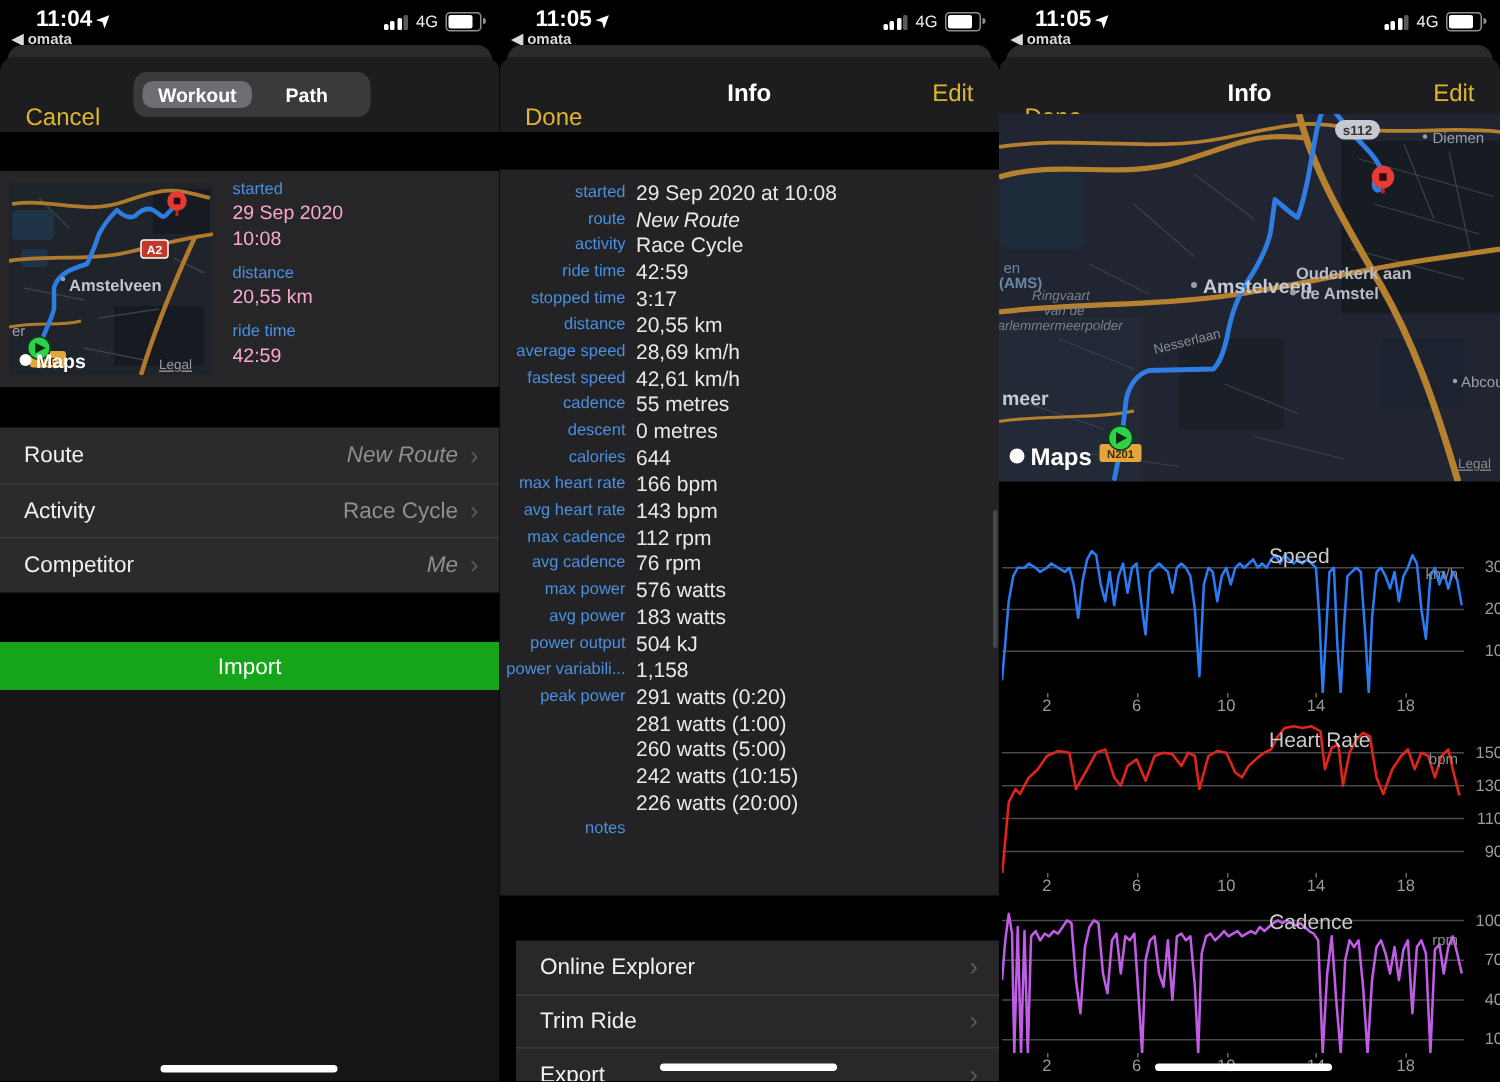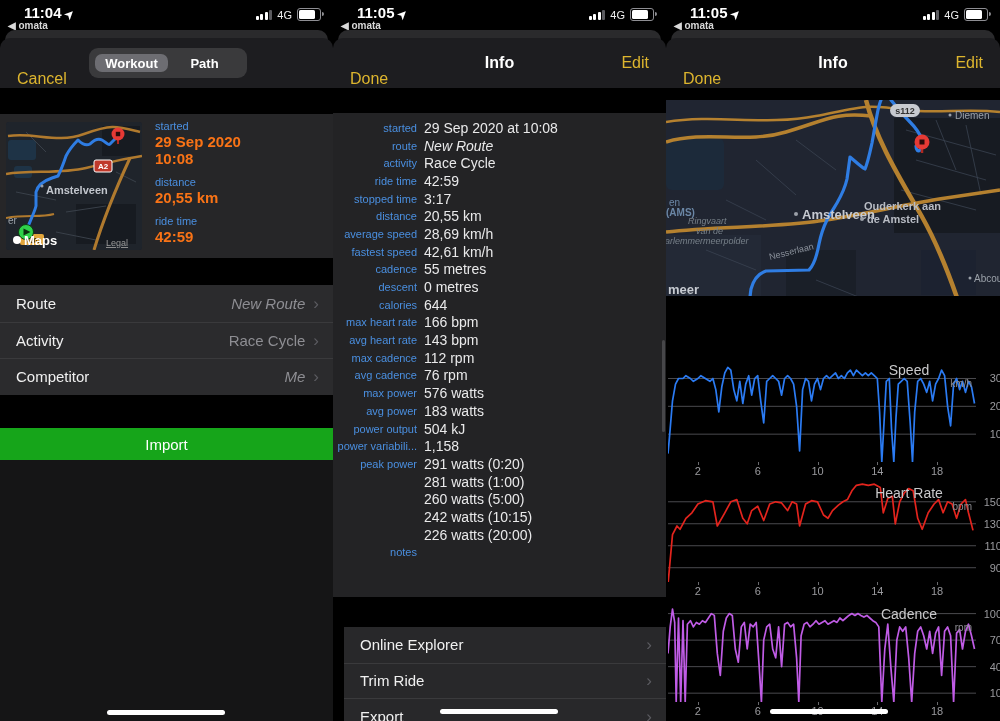--- a/index.html
+++ b/index.html
@@ -35,21 +35,21 @@
   
   .seg{position:absolute;left:89px;top:10px;width:158px;height:30px;background:#3a3a3c;border-radius:9px;display:flex;padding:6px;box-sizing:border-box;}
   .seg-item{flex:1;display:flex;align-items:center;justify-content:center;font-size:13px;font-weight:600;color:#fff;border-radius:7px;}
   .seg-item.sel{background:#6d6d72;}
 
   
   .summary-card{position:absolute;left:0;right:0;top:114px;height:144px;background:#262628;}
   .thumb-map{position:absolute;left:6px;top:8px;width:136px;height:128px;border-radius:3px;overflow:hidden;background:#1f242b;}
   .summary-fields{position:absolute;left:155px;top:6px;}
   .sum-label{font-size:11px;color:#4a8fe0;margin-bottom:1px;}
-  .sum-line{font-size:15px;color:#f97316;line-height:17px;font-weight:bold;}
+  .sum-line{font-size:13px;color:#f9a8d4;line-height:17px;}
   .sum-group{margin-bottom:9px;}
 
   .left-rows{position:absolute;left:0;right:0;top:285px;background:#2b2b2d;}
   .setting-row{position:relative;height:36.6px;display:flex;align-items:center;padding:0 14px 0 16px;}
   .setting-row.sep{border-top:1px solid #3a3a3c;box-sizing:border-box;}
   .sr-label{font-size:15px;color:#f0f0f0;flex:1;}
   .sr-value{font-size:15px;color:#8e8e93;}
   .sr-value.it{font-style:italic;}
   .chev{font-size:17px;color:#5b5b60;margin-left:8px;line-height:1;}
 
@@ -64,27 +64,27 @@
   .itr .val{font-size:14px;color:#e9e9ea;white-space:nowrap;}
   .itr .val.it{font-style:italic;}
   .mid-scroll{position:absolute;right:1px;top:340px;width:3px;height:92px;background:#5a5a5e;border-radius:2px;opacity:.65;}
 
   .footer-rows{position:absolute;left:0;right:0;top:627px;bottom:0;background:#28282a;margin-left:11px;}
   .f-row{position:relative;height:35.5px;display:flex;align-items:center;padding:0 14px 0 16px;}
   .f-row.sep{border-top:1px solid #3a3a3c;box-sizing:border-box;}
   .f-label{font-size:15px;color:#f0f0f0;flex:1;}
 
   
-  .big-map{position:absolute;left:0;right:0;top:100px;height:196px;overflow:hidden;background:#202531;}
+  .big-map{position:absolute;left:0;right:0;top:76px;height:245px;overflow:hidden;background:#202531;}
   .chart-host{position:absolute;left:0;right:0;}
   .plot{position:absolute;background:#000;}
   .ylab{position:absolute;font-size:11px;color:#9a9a9e;width:22px;text-align:right;}
   .xlab{position:absolute;font-size:11px;color:#9a9a9e;width:20px;text-align:center;}
   .xtick{position:absolute;width:1px;height:3px;background:#6a6a6e;}
-  .c-title{position:absolute;font-size:14px;color:#c9c9cb;text-align:center;}
+  .c-title{position:absolute;font-size:14px;color:#c9c9cb;text-align:left;}
   .c-unit{position:absolute;font-size:10px;color:#8e8e93;text-align:right;}
 
   svg text{font-family:"Liberation Sans",sans-serif;}
 </style>
 </head>
 <body>
 
 <div class="app">
 
   <div class="panel" id="panel-left">

